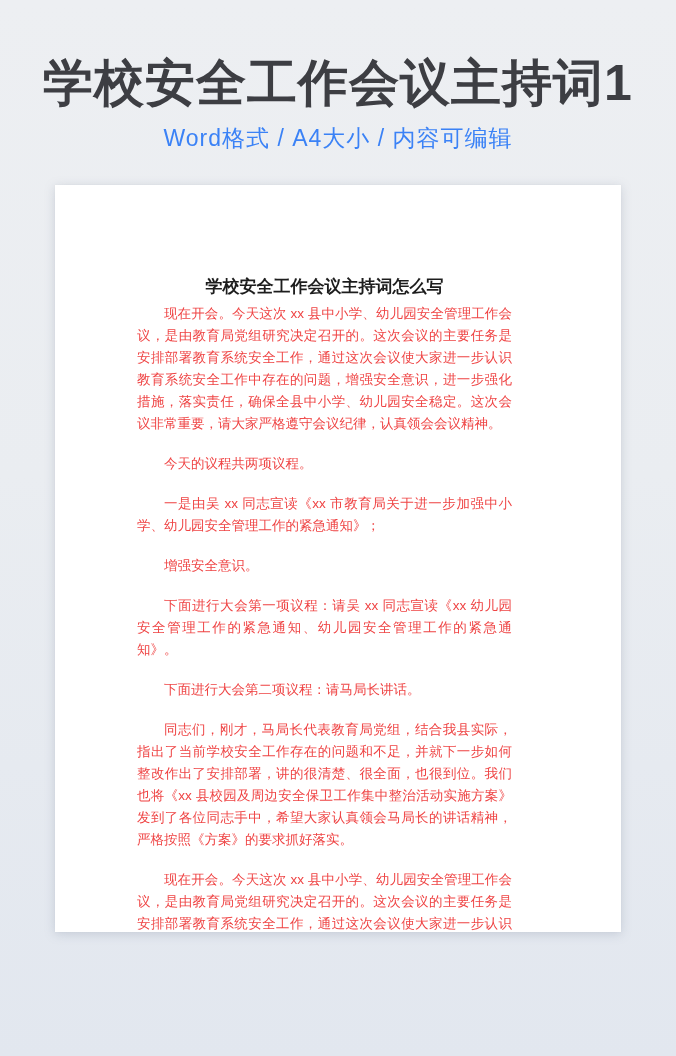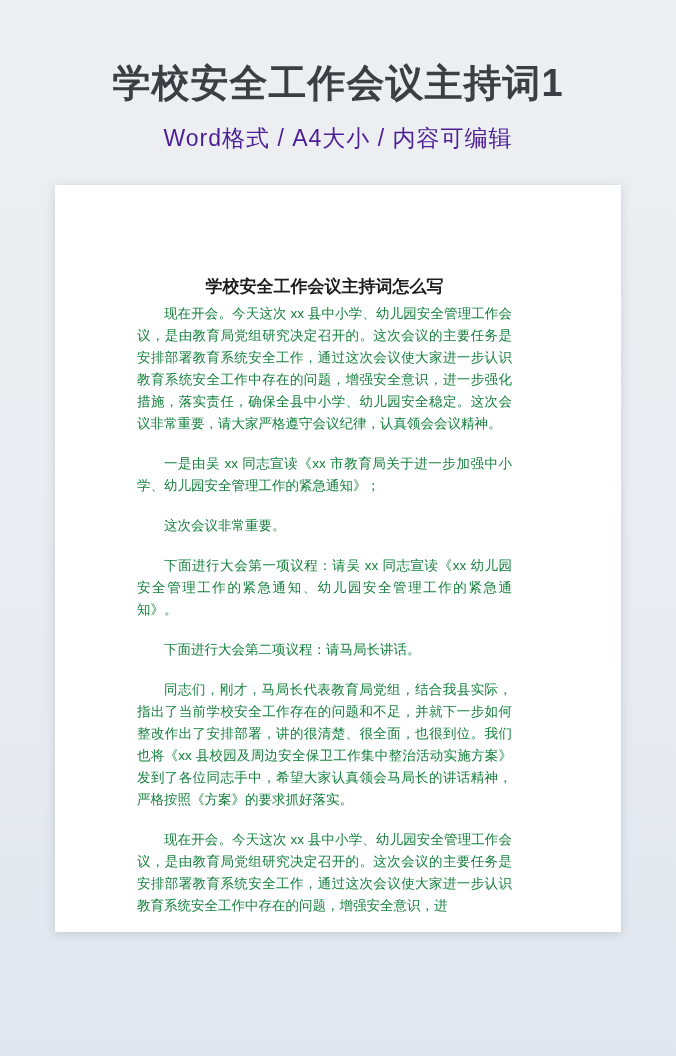--- a/index.html
+++ b/index.html
@@ -7,32 +7,32 @@
   body {
     font-family: "Liberation Sans", "DejaVu Sans", sans-serif;
     background: linear-gradient(180deg, #edeff2 0%, #eaedf1 45%, #e2e7ef 100%);
     overflow: hidden;
   }
   .page-wrap { width: 676px; height: 1056px; }
 
   .header { text-align: center; }
   .main-title {
     margin-top: 52px;
-    font-size: 38px;
+    font-size: 50px;
     line-height: 62px;
     font-weight: 800;
     color: #3d3e43;
     letter-spacing: 1px;
   }
   .subtitle {
     margin-top: 7px;
     font-size: 23px;
     line-height: 34px;
     font-weight: 400;
-    color: #4c1d95;
+    color: #3b82f6;
     letter-spacing: 1px;
   }
 
   .paper {
     width: 566px;
     height: 747px;
     margin: 30px auto 0 auto;
     background: #ffffff;
     box-shadow: 0 2px 10px rgba(120,130,150,0.28), 0 0 1px rgba(0,0,0,0.06);
     padding: 90px 109px 0 82px;
@@ -42,43 +42,44 @@
     text-align: center;
     font-size: 17px;
     line-height: 24px;
     font-weight: 700;
     color: #1d1d1d;
     margin-bottom: 4px;
   }
   .doc-body p {
     font-size: 13.5px;
     line-height: 22px;
-    color: #15803d;
+    color: #ef4444;
     text-indent: 2em;
     text-align: justify;
     margin: 0 0 18px 0;
   }
   .doc-body p.gap-before { margin-top: 30px; }
 </style>
 </head>
 <body>
 
 <div class="page-wrap">
 
   <div class="header">
     <div class="main-title">学校安全工作会议主持词1</div>
     <div class="subtitle">Word格式 / A4大小 / 内容可编辑</div>
   </div>
 
   <div class="paper">
     <div class="doc-title">学校安全工作会议主持词怎么写</div>
     <div class="doc-body">
       <p>现在开会。今天这次 xx 县中小学、幼儿园安全管理工作会议，是由教育局党组研究决定召开的。这次会议的主要任务是安排部署教育系统安全工作，通过这次会议使大家进一步认识教育系统安全工作中存在的问题，增强安全意识，进一步强化措施，落实责任，确保全县中小学、幼儿园安全稳定。这次会议非常重要，请大家严格遵守会议纪律，认真领会会议精神。</p>
+      <p>今天的议程共两项议程。</p>
       <p>一是由吴 xx 同志宣读《xx 市教育局关于进一步加强中小学、幼儿园安全管理工作的紧急通知》；</p>
-      <p>这次会议非常重要。</p>
+      <p>增强安全意识。</p>
       <p>下面进行大会第一项议程：请吴 xx 同志宣读《xx 幼儿园安全管理工作的紧急通知、幼儿园安全管理工作的紧急通知》。</p>
       <p>下面进行大会第二项议程：请马局长讲话。</p>
       <p>同志们，刚才，马局长代表教育局党组，结合我县实际，指出了当前学校安全工作存在的问题和不足，并就下一步如何整改作出了安排部署，讲的很清楚、很全面，也很到位。我们也将《xx 县校园及周边安全保卫工作集中整治活动实施方案》发到了各位同志手中，希望大家认真领会马局长的讲话精神，严格按照《方案》的要求抓好落实。</p>
       <p>现在开会。今天这次 xx 县中小学、幼儿园安全管理工作会议，是由教育局党组研究决定召开的。这次会议的主要任务是安排部署教育系统安全工作，通过这次会议使大家进一步认识教育系统安全工作中存在的问题，增强安全意识，进</p>
     </div>
   </div>
 
 </div>
 
 </body></html>

